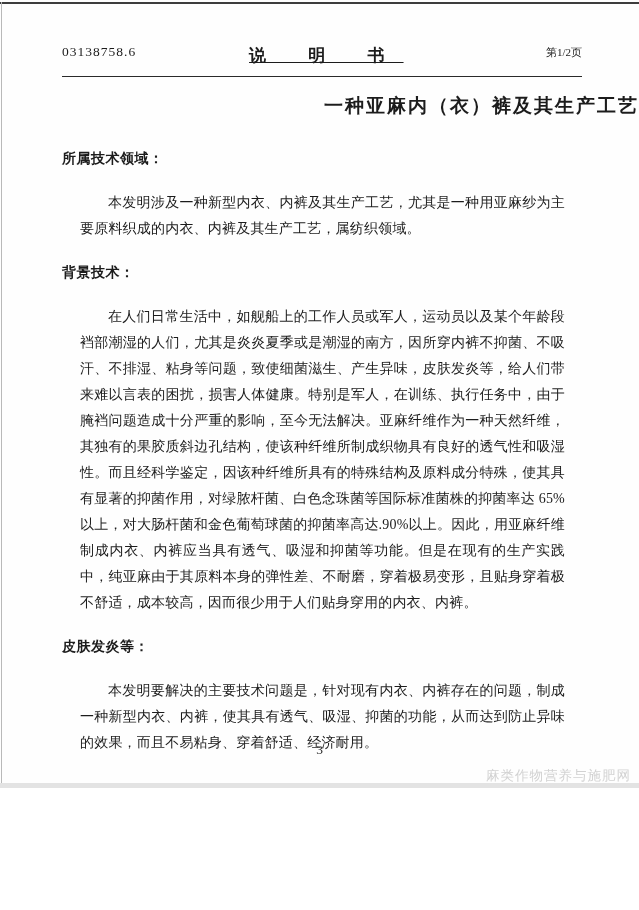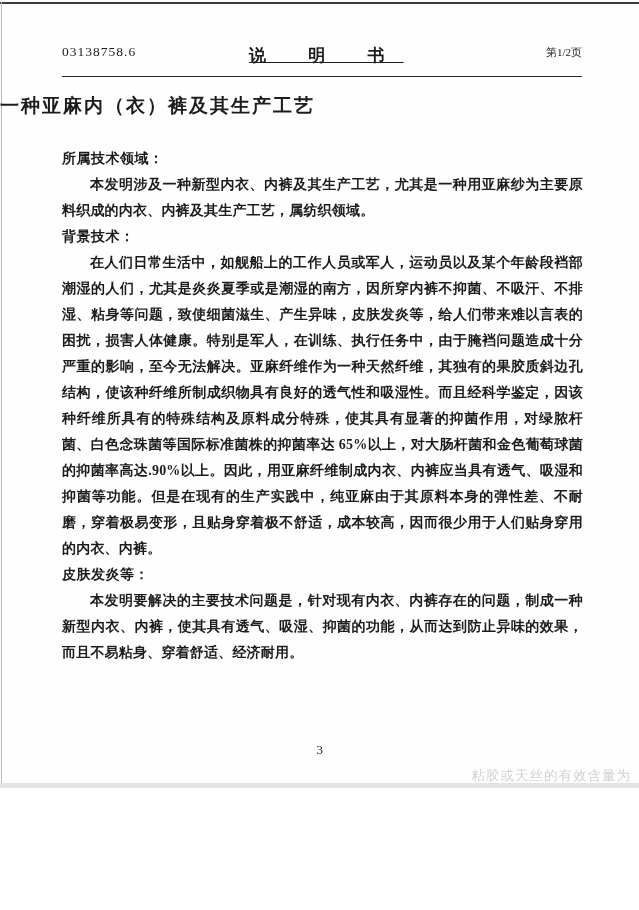--- a/index.html
+++ b/index.html
@@ -71,44 +71,43 @@
     width: 520px;
     height: 0;
     border-top: 1.6px solid #2a2a2a;
   }
   
   .doc-title {
     position: absolute;
     top: 93px;
     left: 0;
     width: 100%;
-    text-align: left;
+    text-align: right;
     font-size: 19px;
     font-weight: bold;
     letter-spacing: 2px;
   }
   
   .content {
     position: absolute;
     top: 146px;
     left: 62px;
     width: 521px;
     font-size: 14px;
     line-height: 26px;
     text-align: justify;
   }
   .section-heading {
     font-weight: bold;
     letter-spacing: 0.5px;
   }
   .content p {
-    margin: 0;
+    margin: 18px;
     text-indent: 2em;
     letter-spacing: 0.2px;
-    font-weight: bold;
   }
   .content p.spaced {
     margin-top: 6px;
   }
   
   .page-number {
     position: absolute;
     bottom: 30px;
     left: 0;
     width: 100%;
@@ -162,16 +161,16 @@
     <p>在人们日常生活中，如舰船上的工作人员或军人，运动员以及某个年龄段裆部潮湿的人们，尤其是炎炎夏季或是潮湿的南方，因所穿内裤不抑菌、不吸汗、不排湿、粘身等问题，致使细菌滋生、产生异味，皮肤发炎等，给人们带来难以言表的困扰，损害人体健康。特别是军人，在训练、执行任务中，由于腌裆问题造成十分严重的影响，至今无法解决。亚麻纤维作为一种天然纤维，其独有的果胶质斜边孔结构，使该种纤维所制成织物具有良好的透气性和吸湿性。而且经科学鉴定，因该种纤维所具有的特殊结构及原料成分特殊，使其具有显著的抑菌作用，对绿脓杆菌、白色念珠菌等国际标准菌株的抑菌率达 65%以上，对大肠杆菌和金色葡萄球菌的抑菌率高达.90%以上。因此，用亚麻纤维制成内衣、内裤应当具有透气、吸湿和抑菌等功能。但是在现有的生产实践中，纯亚麻由于其原料本身的弹性差、不耐磨，穿着极易变形，且贴身穿着极不舒适，成本较高，因而很少用于人们贴身穿用的内衣、内裤。</p>
 
     <div class="section-heading">皮肤发炎等：</div>
     <p>本发明要解决的主要技术问题是，针对现有内衣、内裤存在的问题，制成一种新型内衣、内裤，使其具有透气、吸湿、抑菌的功能，从而达到防止异味的效果，而且不易粘身、穿着舒适、经济耐用。</p>
 
   </div>
 
   <div class="page-number">3</div>
 
   <div class="watermark">
-    <div class="wm-cn">粘胶或天丝的有效含量为</div>
+    <div class="wm-cn">麻类作物营养与施肥网</div>
   </div>
 
 </div>
 
 </body></html>

